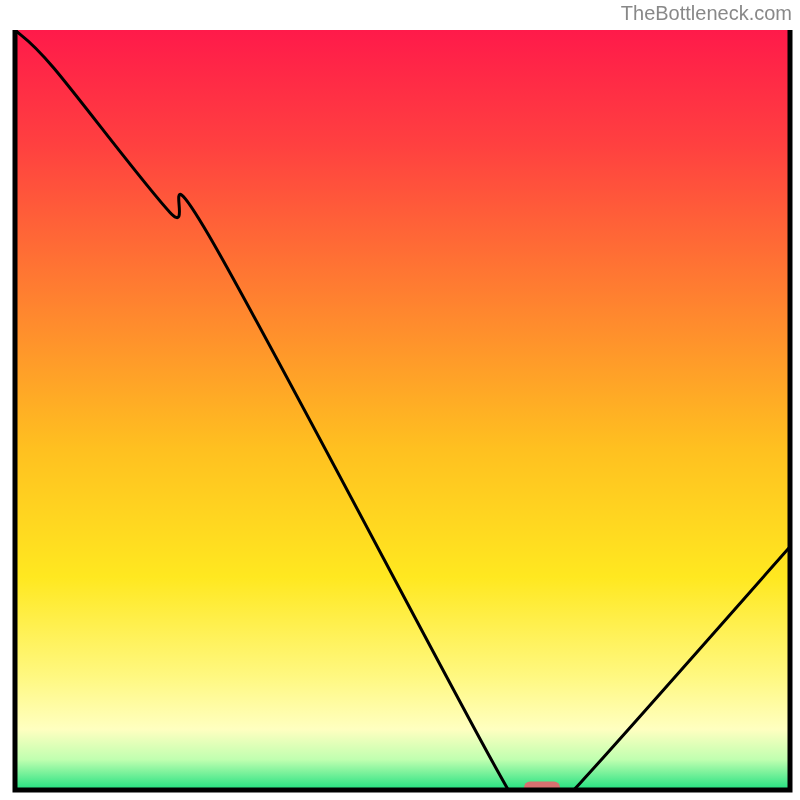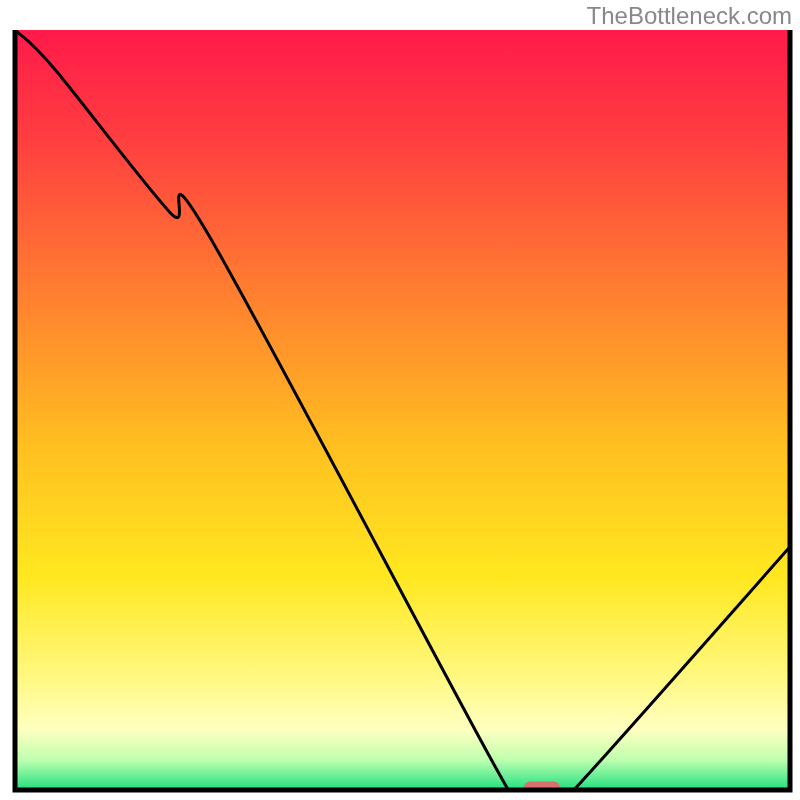--- a/index.html
+++ b/index.html
@@ -13,21 +13,21 @@
   .chart-container {
     position: relative;
     width: 800px;
     height: 800px;
     background: white;
   }
   .watermark {
     position: absolute;
     top: 2px;
     right: 8px;
-    font-size: 24px;
+    font-size: 20px;
     color: #888;
     font-weight: normal;
     z-index: 10;
   }
   svg {
     display: block;
   }
 </style>
 </head>
 <body>

